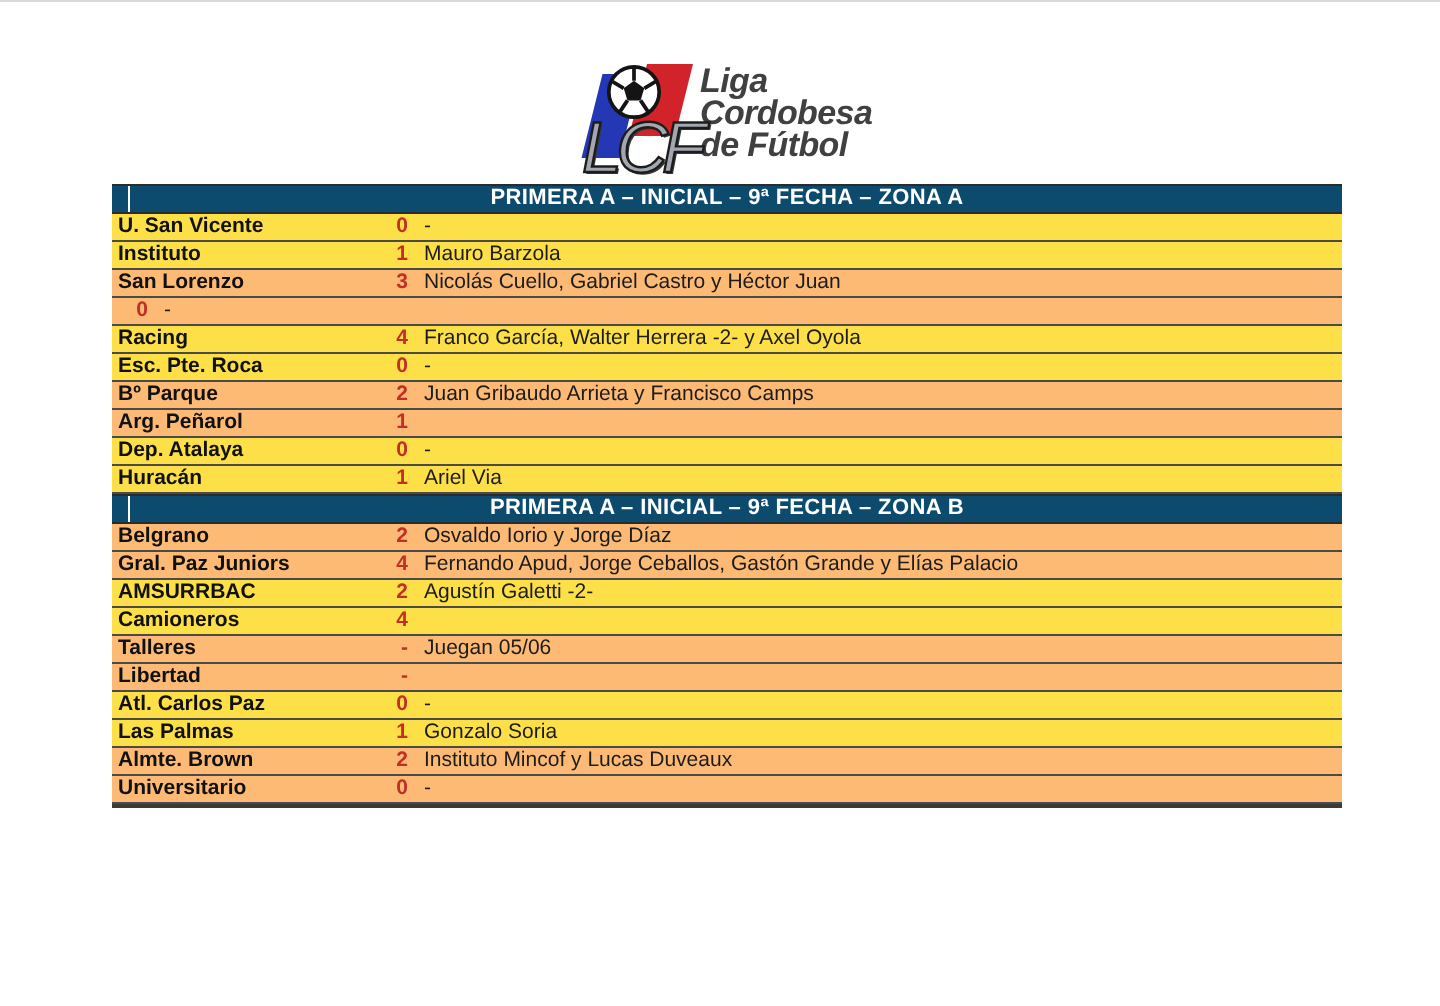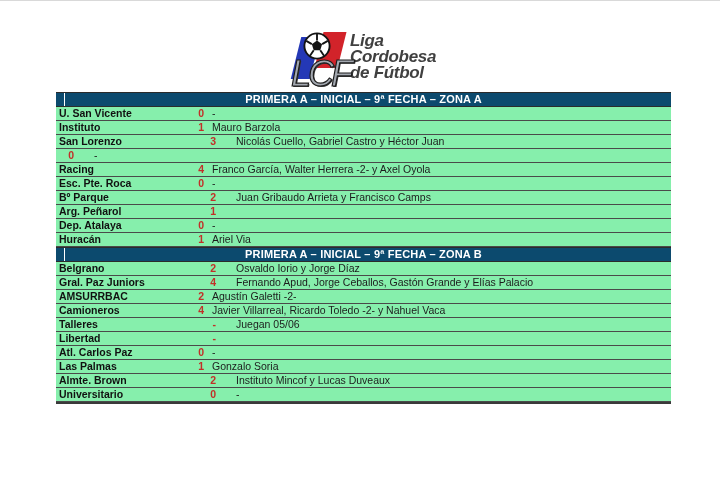--- a/index.html
+++ b/index.html
@@ -25,22 +25,22 @@
   
   .results { position:absolute; left:56px; top:92px; width:615px;
     border-bottom:2px solid #3a3a3a; }
   .section-header { position:relative; height:15px; background:#0c4a6e;
     border-top:1px solid #2b2b2b; border-bottom:1px solid #2b2b2b;
     color:#fff; font-weight:bold; font-size:11px; line-height:13px;
     text-align:center; letter-spacing:0.2px; }
   .section-header::after { content:""; position:absolute; left:8px; top:0; bottom:0;
     width:1px; background:#fff; }
   .row { display:flex; height:14px; border-bottom:1px solid #4a4a4a;
-    font-size:10.5px; line-height:13px; background:#86efac; white-space:nowrap; }
-  .row.shaded { background:#86efac;gap:12px; }
+    font-size:10.5px; line-height:13px; background:#fde047; white-space:nowrap; }
+  .row.shaded { background:#fdba74; }
   .cell-team { width:130px; padding-left:3px; font-weight:bold; color:#111;
     overflow:hidden; }
   .cell-score { width:18px; text-align:right; font-weight:bold; color:#c22f28; }
   .cell-scorers { flex:1; padding-left:8px; color:#1c1c1c; overflow:hidden; }
 </style>
 </head>
 <body>
 
 <div class="page">
 
@@ -124,21 +124,20 @@
         <div class="cell-scorers">Fernando Apud, Jorge Ceballos, Gastón Grande y Elías Palacio</div>
       </div>
       <div class="row">
         <div class="cell-team">AMSURRBAC</div>
         <div class="cell-score">2</div>
         <div class="cell-scorers">Agustín Galetti -2-</div>
       </div>
       <div class="row">
         <div class="cell-team">Camioneros</div>
         <div class="cell-score">4</div>
-        <div class="cell-scorers">Javier Villarreal, Ricardo Toledo -2- y Nahuel Vaca</div>
       </div>
       <div class="row shaded">
         <div class="cell-team">Talleres</div>
         <div class="cell-score">-</div>
         <div class="cell-scorers">Juegan 05/06</div>
       </div>
       <div class="row shaded">
         <div class="cell-team">Libertad</div>
         <div class="cell-score">-</div>
         <div class="cell-scorers"></div>

